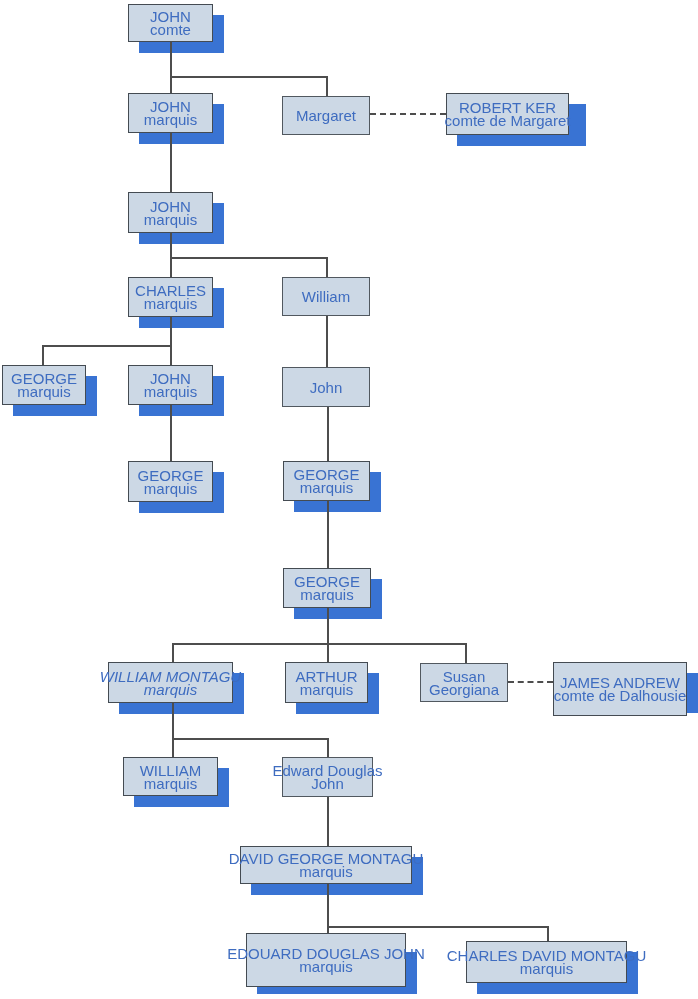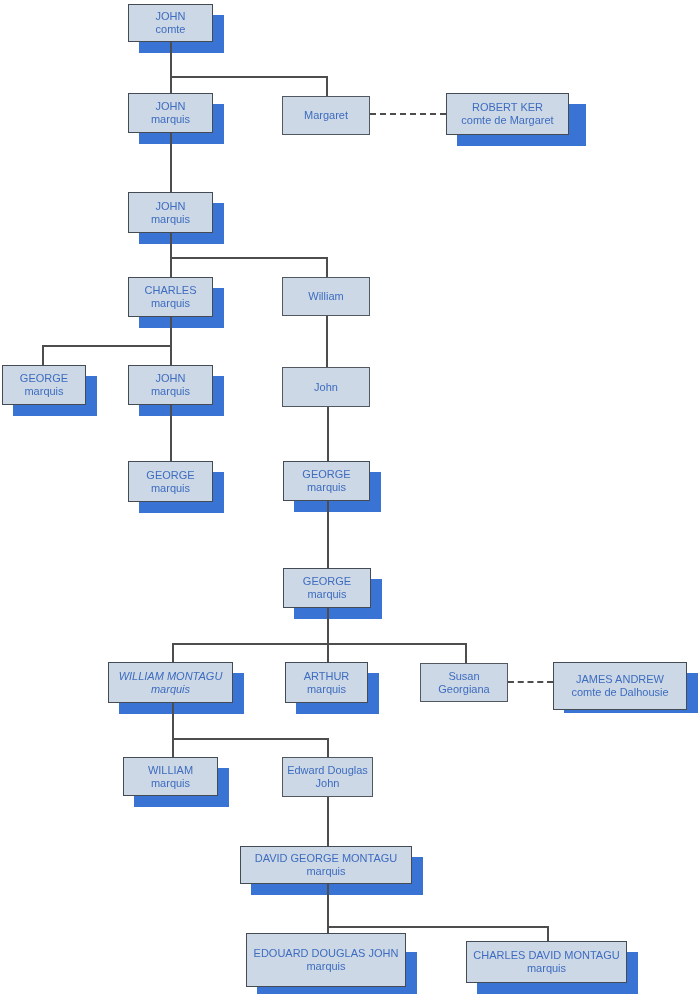--- a/index.html
+++ b/index.html
@@ -31,21 +31,21 @@
     box-sizing:border-box;
     background:var(--fill,#ccd8e5);
     border:1.5px solid var(--border,#444b52);
     z-index:3;
     display:flex;
     flex-direction:column;
     align-items:center;
     justify-content:center;
     text-align:center;
     color:var(--text,#3e6cc0);
-    font-size:11px;
+    font-size:15px;
     line-height:13px;
     cursor:pointer;
   }
   .node.plain{border-color:var(--border-plain,#51585f);}
   .node .name{white-space:pre;}
   .node .sub{white-space:pre;}
 </style>
 </head>
 <body>
 
@@ -148,21 +148,21 @@
       <span class="sub">marquis</span>
     </div>
     <div class="node" style="left: 285px; top: 662px; width: 83px; height: 41px;">
       <span class="name">ARTHUR</span>
       <span class="sub">marquis</span>
     </div>
     <div class="node plain" style="left: 420px; top: 663px; width: 88px; height: 39px;">
       <span class="name">Susan
 Georgiana</span>
     </div>
-    <div class="node" style="left: 553px; top: 662px; width: 134px; height: 48px;">
+    <div class="node" style="left: 553px; top: 662px; width: 134px; height: 54px;">
       <span class="name">JAMES ANDREW</span>
       <span class="sub">comte de Dalhousie</span>
     </div>
     <div class="node" style="left: 123px; top: 757px; width: 95px; height: 39px;">
       <span class="name">WILLIAM</span>
       <span class="sub">marquis</span>
     </div>
     <div class="node plain" style="left: 282px; top: 757px; width: 91px; height: 40px;">
       <span class="name">Edward Douglas
 John</span>

